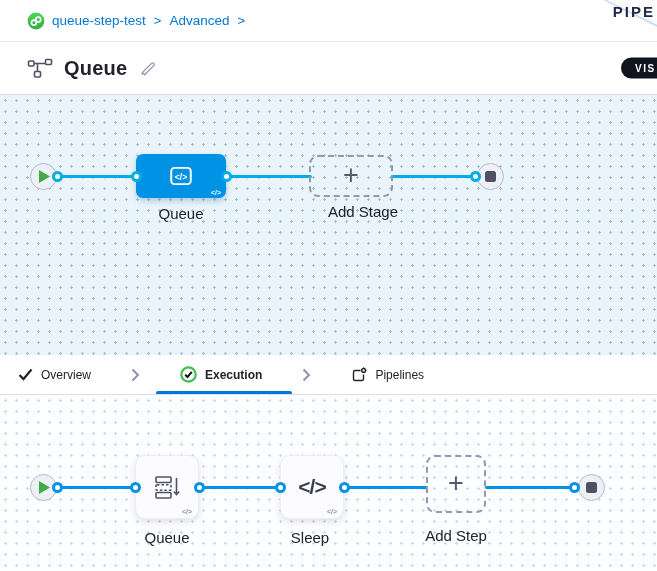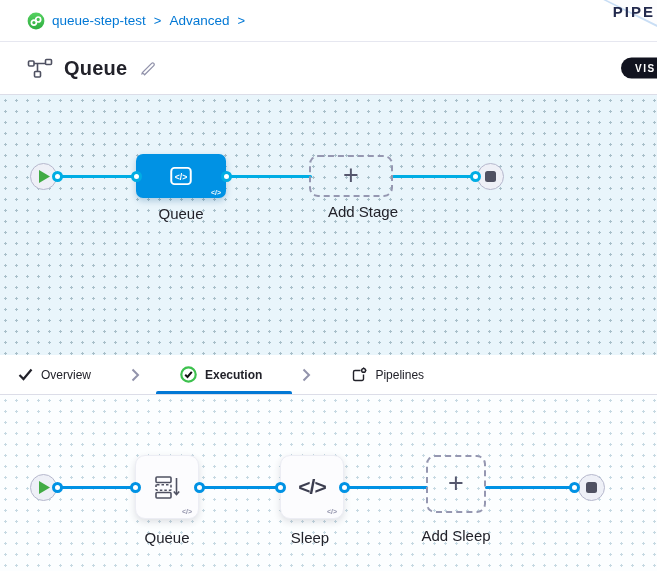--- a/index.html
+++ b/index.html
@@ -232,20 +232,20 @@
 
     <div class="step-node" style="left:280px; top:60px;">
       <span class="sleep-glyph">&lt;/&gt;</span>
       <span class="corner-code">&lt;/&gt;</span>
     </div>
     <div class="node-label" style="left:260px; width:100px; top:134px;">Sleep</div>
 
     <div class="add-box" style="left:426px; top:60px; width:60px; height:58px;">
       <span class="plus">+</span>
     </div>
-    <div class="node-label" style="left:396px; width:120px; top:132px;">Add Sleep</div>
+    <div class="node-label" style="left:396px; width:120px; top:132px;">Add Step</div>
 
     <div class="endcap" style="left:578px; top:79px;">
       <span class="stop-sq"></span>
     </div>
   </section>
 
 </div>
 
 </body></html>

